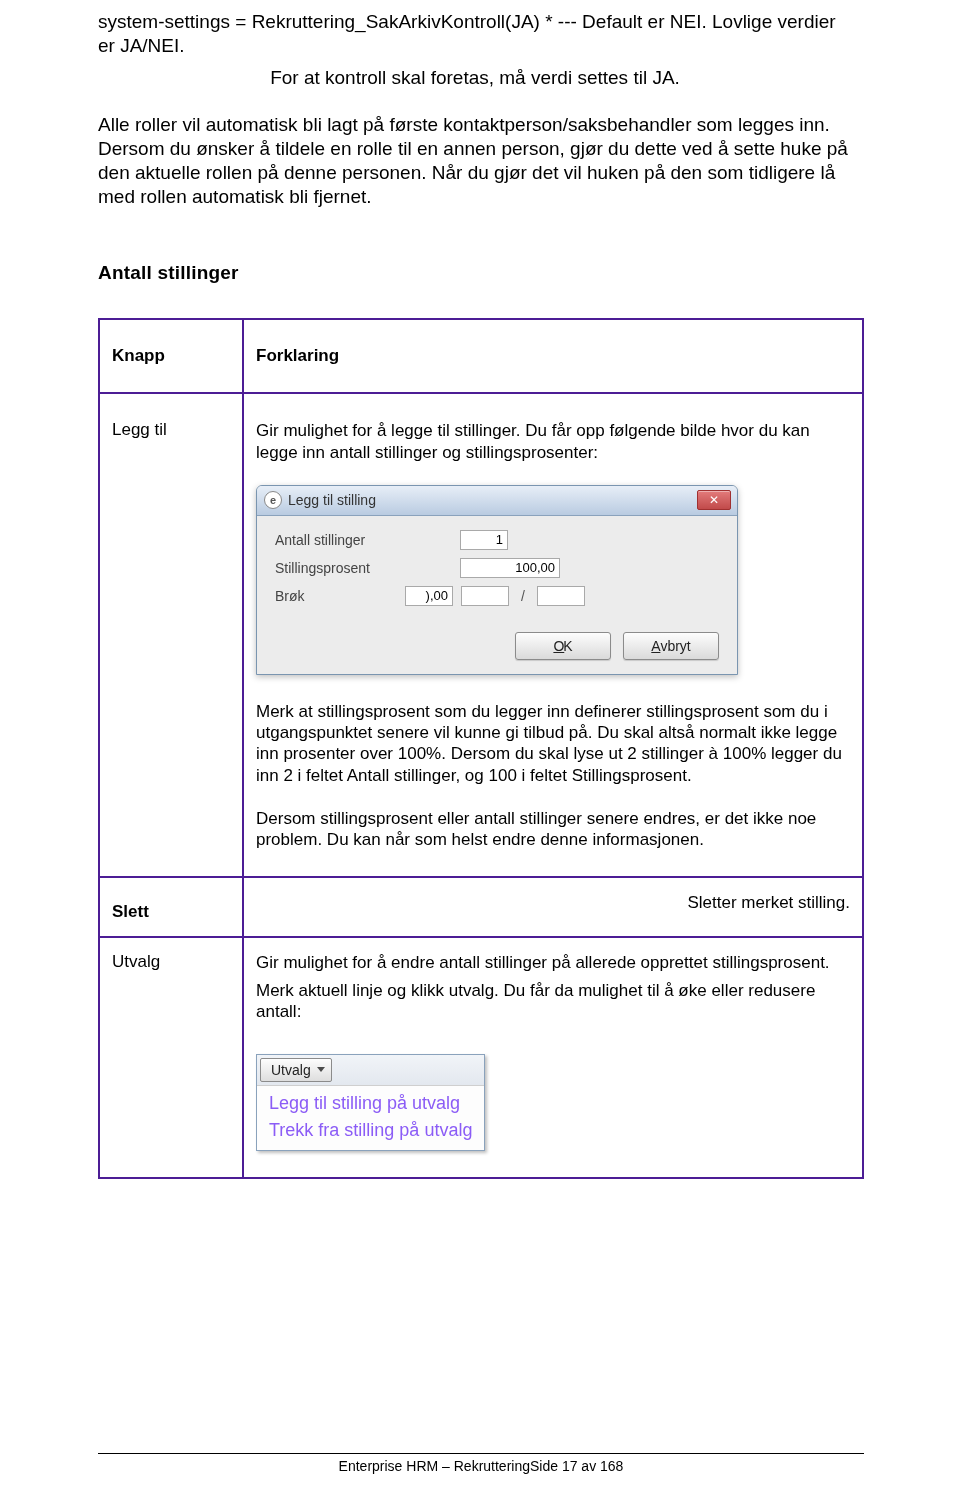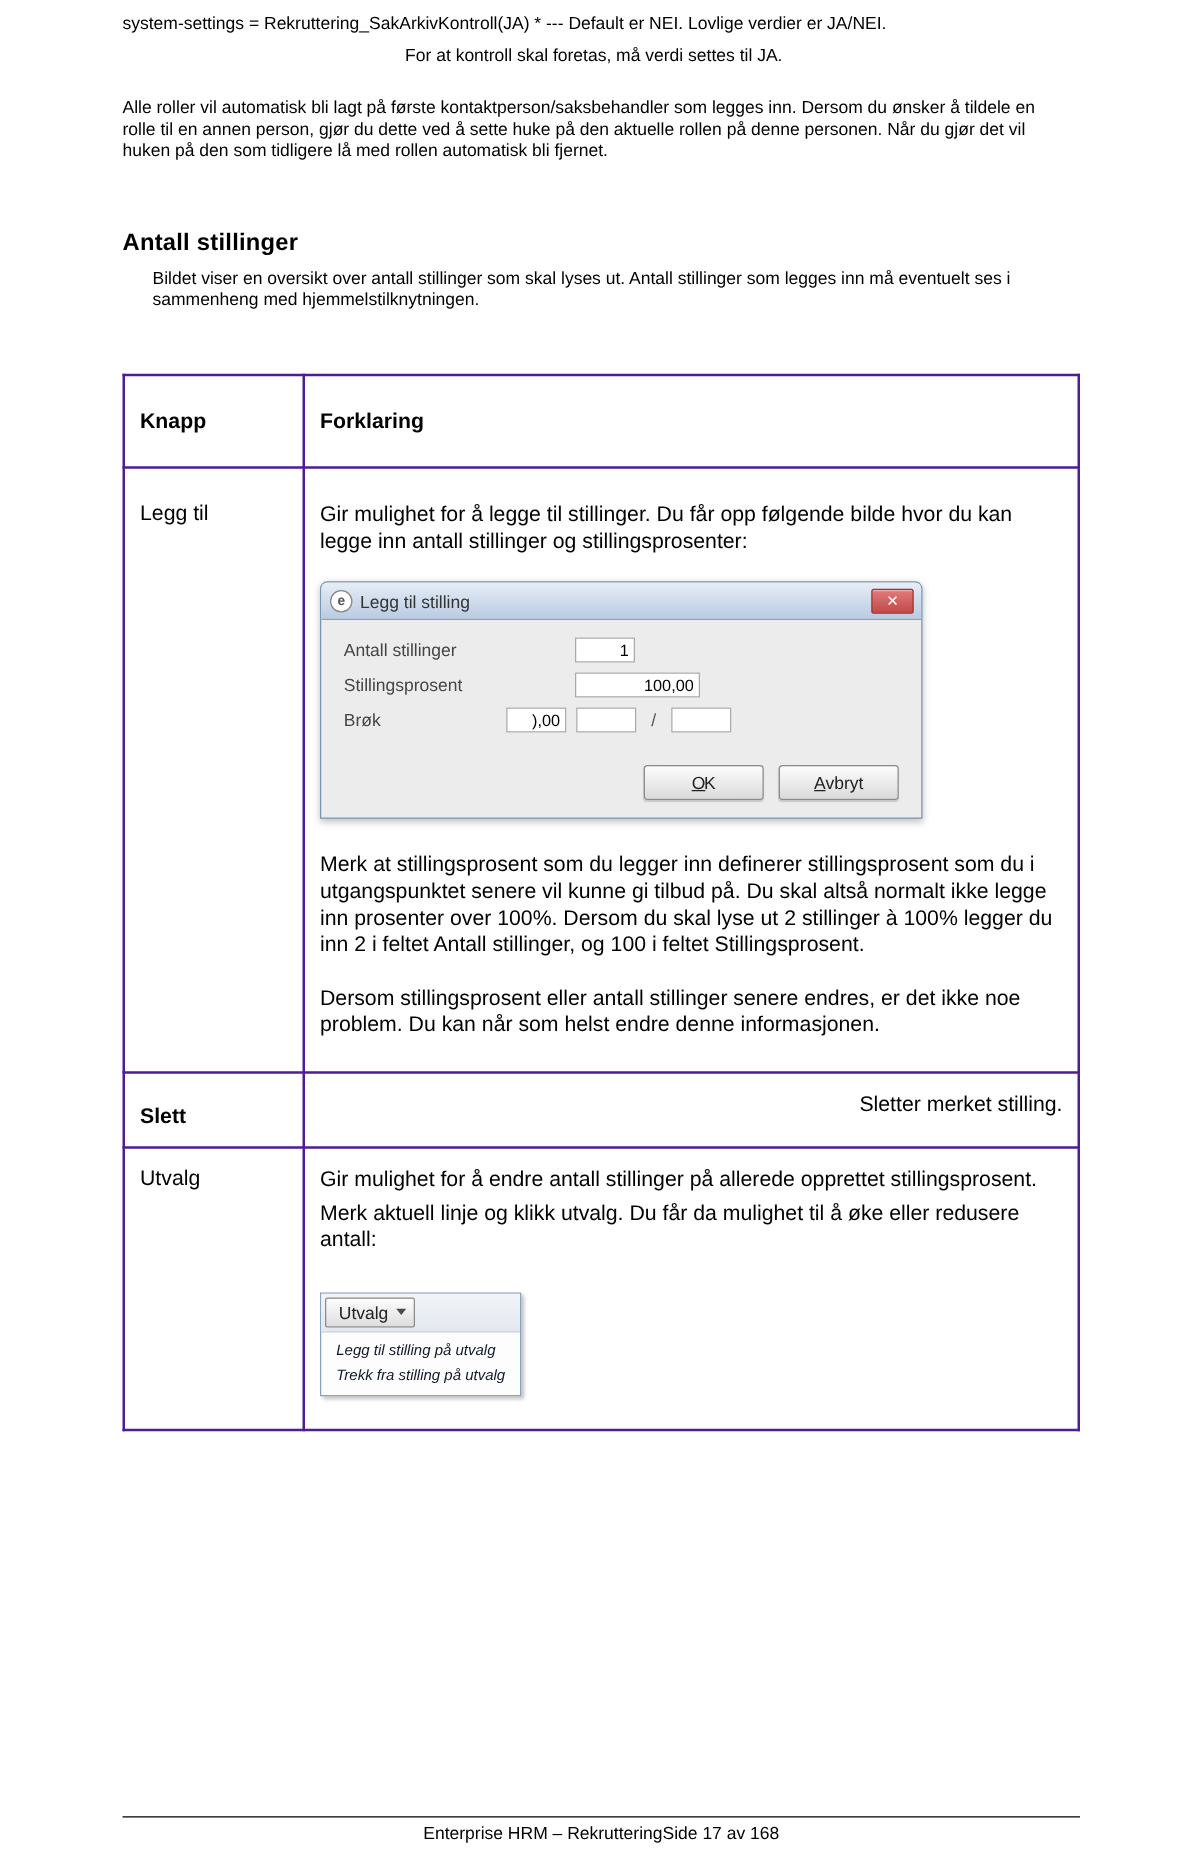--- a/index.html
+++ b/index.html
@@ -14,21 +14,21 @@
     width: 960px;
     min-height: 1494px;
     box-sizing: border-box;
     padding: 10px 96px 30px 98px;
     position: relative;
     display: flex;
     flex-direction: column;
   }
   .para {
     font-family: Verdana, Geneva, sans-serif;
-    font-size: 14px;
+    font-size: 19px;
     line-height: 1.25;
     margin: 0 12px 24px 0;
   }
   .heading-bold {
     font-family: Arial, Helvetica, sans-serif;
     font-size: 19px;
     font-weight: bold;
     letter-spacing: 0.2px;
     margin: 30px 0 8px 0;
   }
@@ -207,25 +207,24 @@
     top: 8px;
     width: 0; height: 0;
     border-left: 4px solid transparent;
     border-right: 4px solid transparent;
     border-top: 5px solid #4b4b4b;
   }
   .dropdown-mock .dd-list {
     padding: 4px 10px 6px 10px;
   }
   .dropdown-mock .dd-item {
-    font-size: 12px;
-    color: #0f172a;
+    font-size: 18px;
+    color: #8b5cf6;
     padding: 3px 2px;
     white-space: nowrap;
-    font-style: italic;
   }
 
   .footer {
     position: absolute;
     bottom: 20px;
     left: 98px;
     right: 96px;
     border-top: 1px solid #000;
     padding-top: 4px;
     display: flex;
@@ -237,21 +236,20 @@
 </head>
 <body>
 
 <div class="page">
 
   <p class="para">system-settings = Rekruttering_SakArkivKontroll(JA) * --- Default er NEI. Lovlige verdier er JA/NEI.</p>
   <p class="para" style="margin-top:-16px;text-align:center;">For at kontroll skal foretas, må verdi settes til JA.</p>
   <p class="para">Alle roller vil automatisk bli lagt på første kontaktperson/saksbehandler som legges inn. Dersom du ønsker å tildele en rolle til en annen person, gjør du dette ved å sette huke på den aktuelle rollen på denne personen. Når du gjør det vil huken på den som tidligere lå med rollen automatisk bli fjernet.</p>
 
   <div class="heading-bold">Antall stillinger</div>
-  <p class="para section-indent">Bildet viser en oversikt over antall stillinger som skal lyses ut. Antall stillinger som legges inn må eventuelt ses i sammenheng med hjemmelstilknytningen.</p>
 
 
   <table class="explain">
     <colgroup>
       <col class="col-knapp">
       <col>
     </colgroup>
     <thead>
       <tr>
         <th>Knapp</th>

